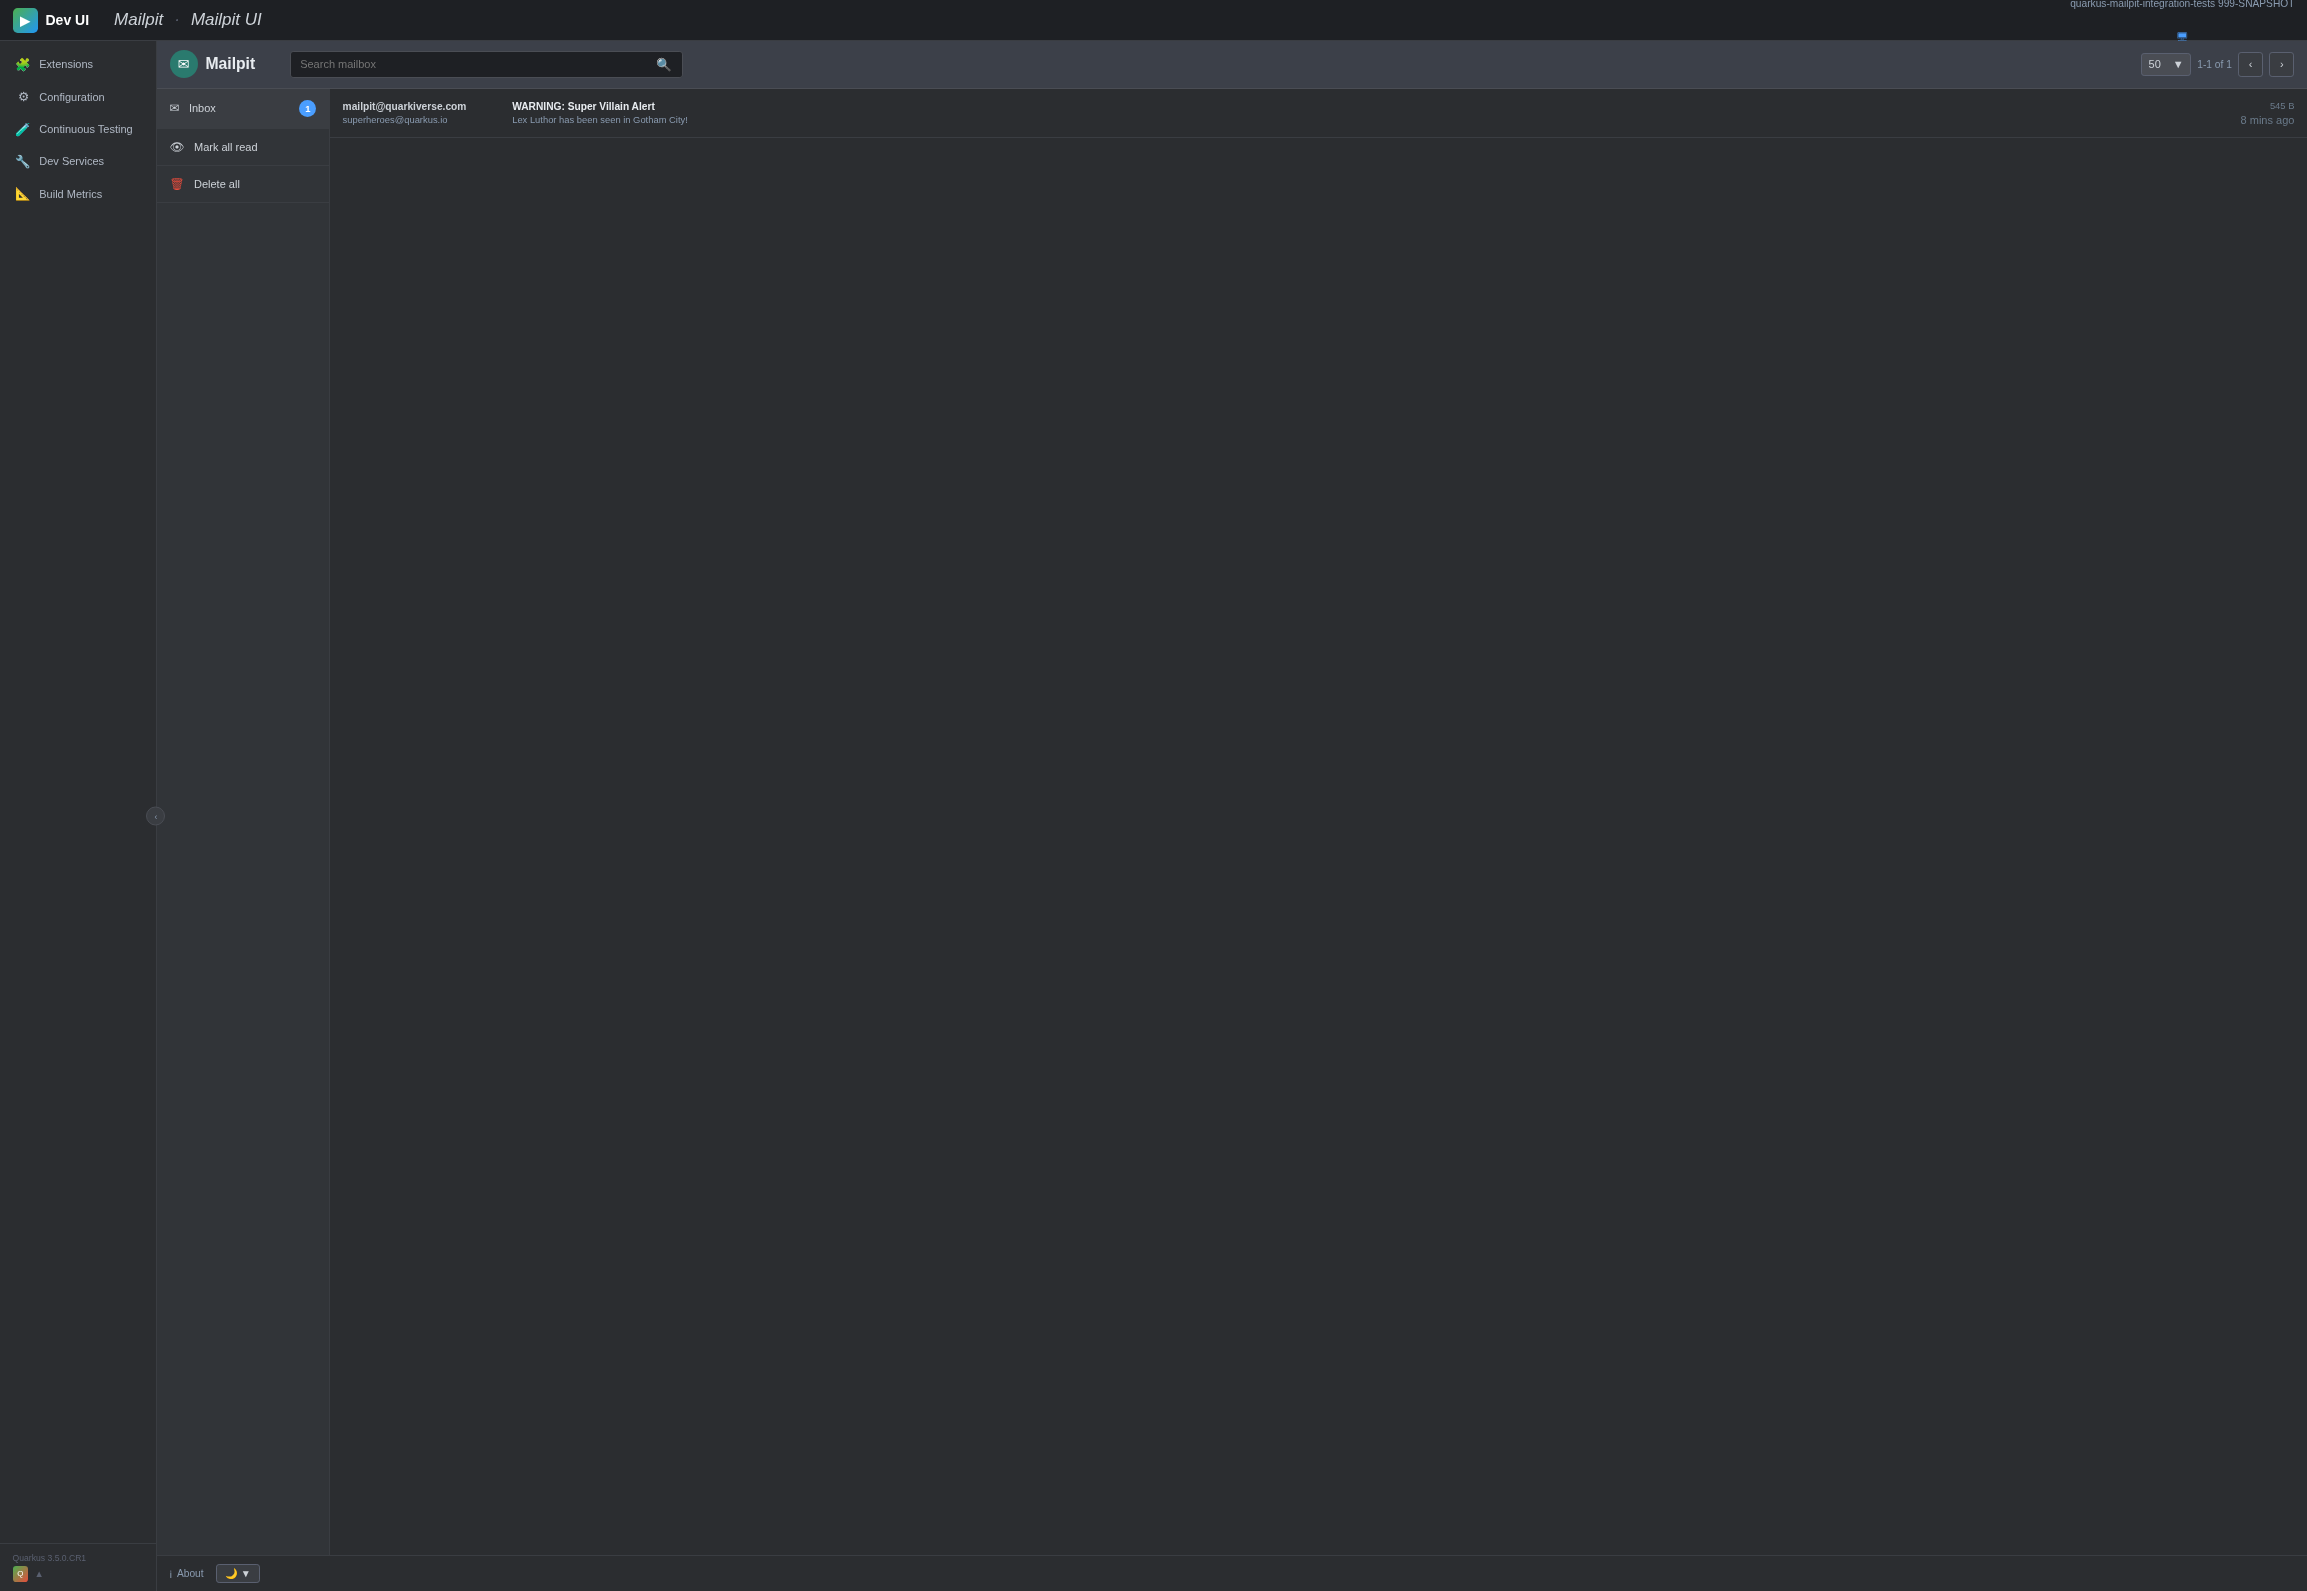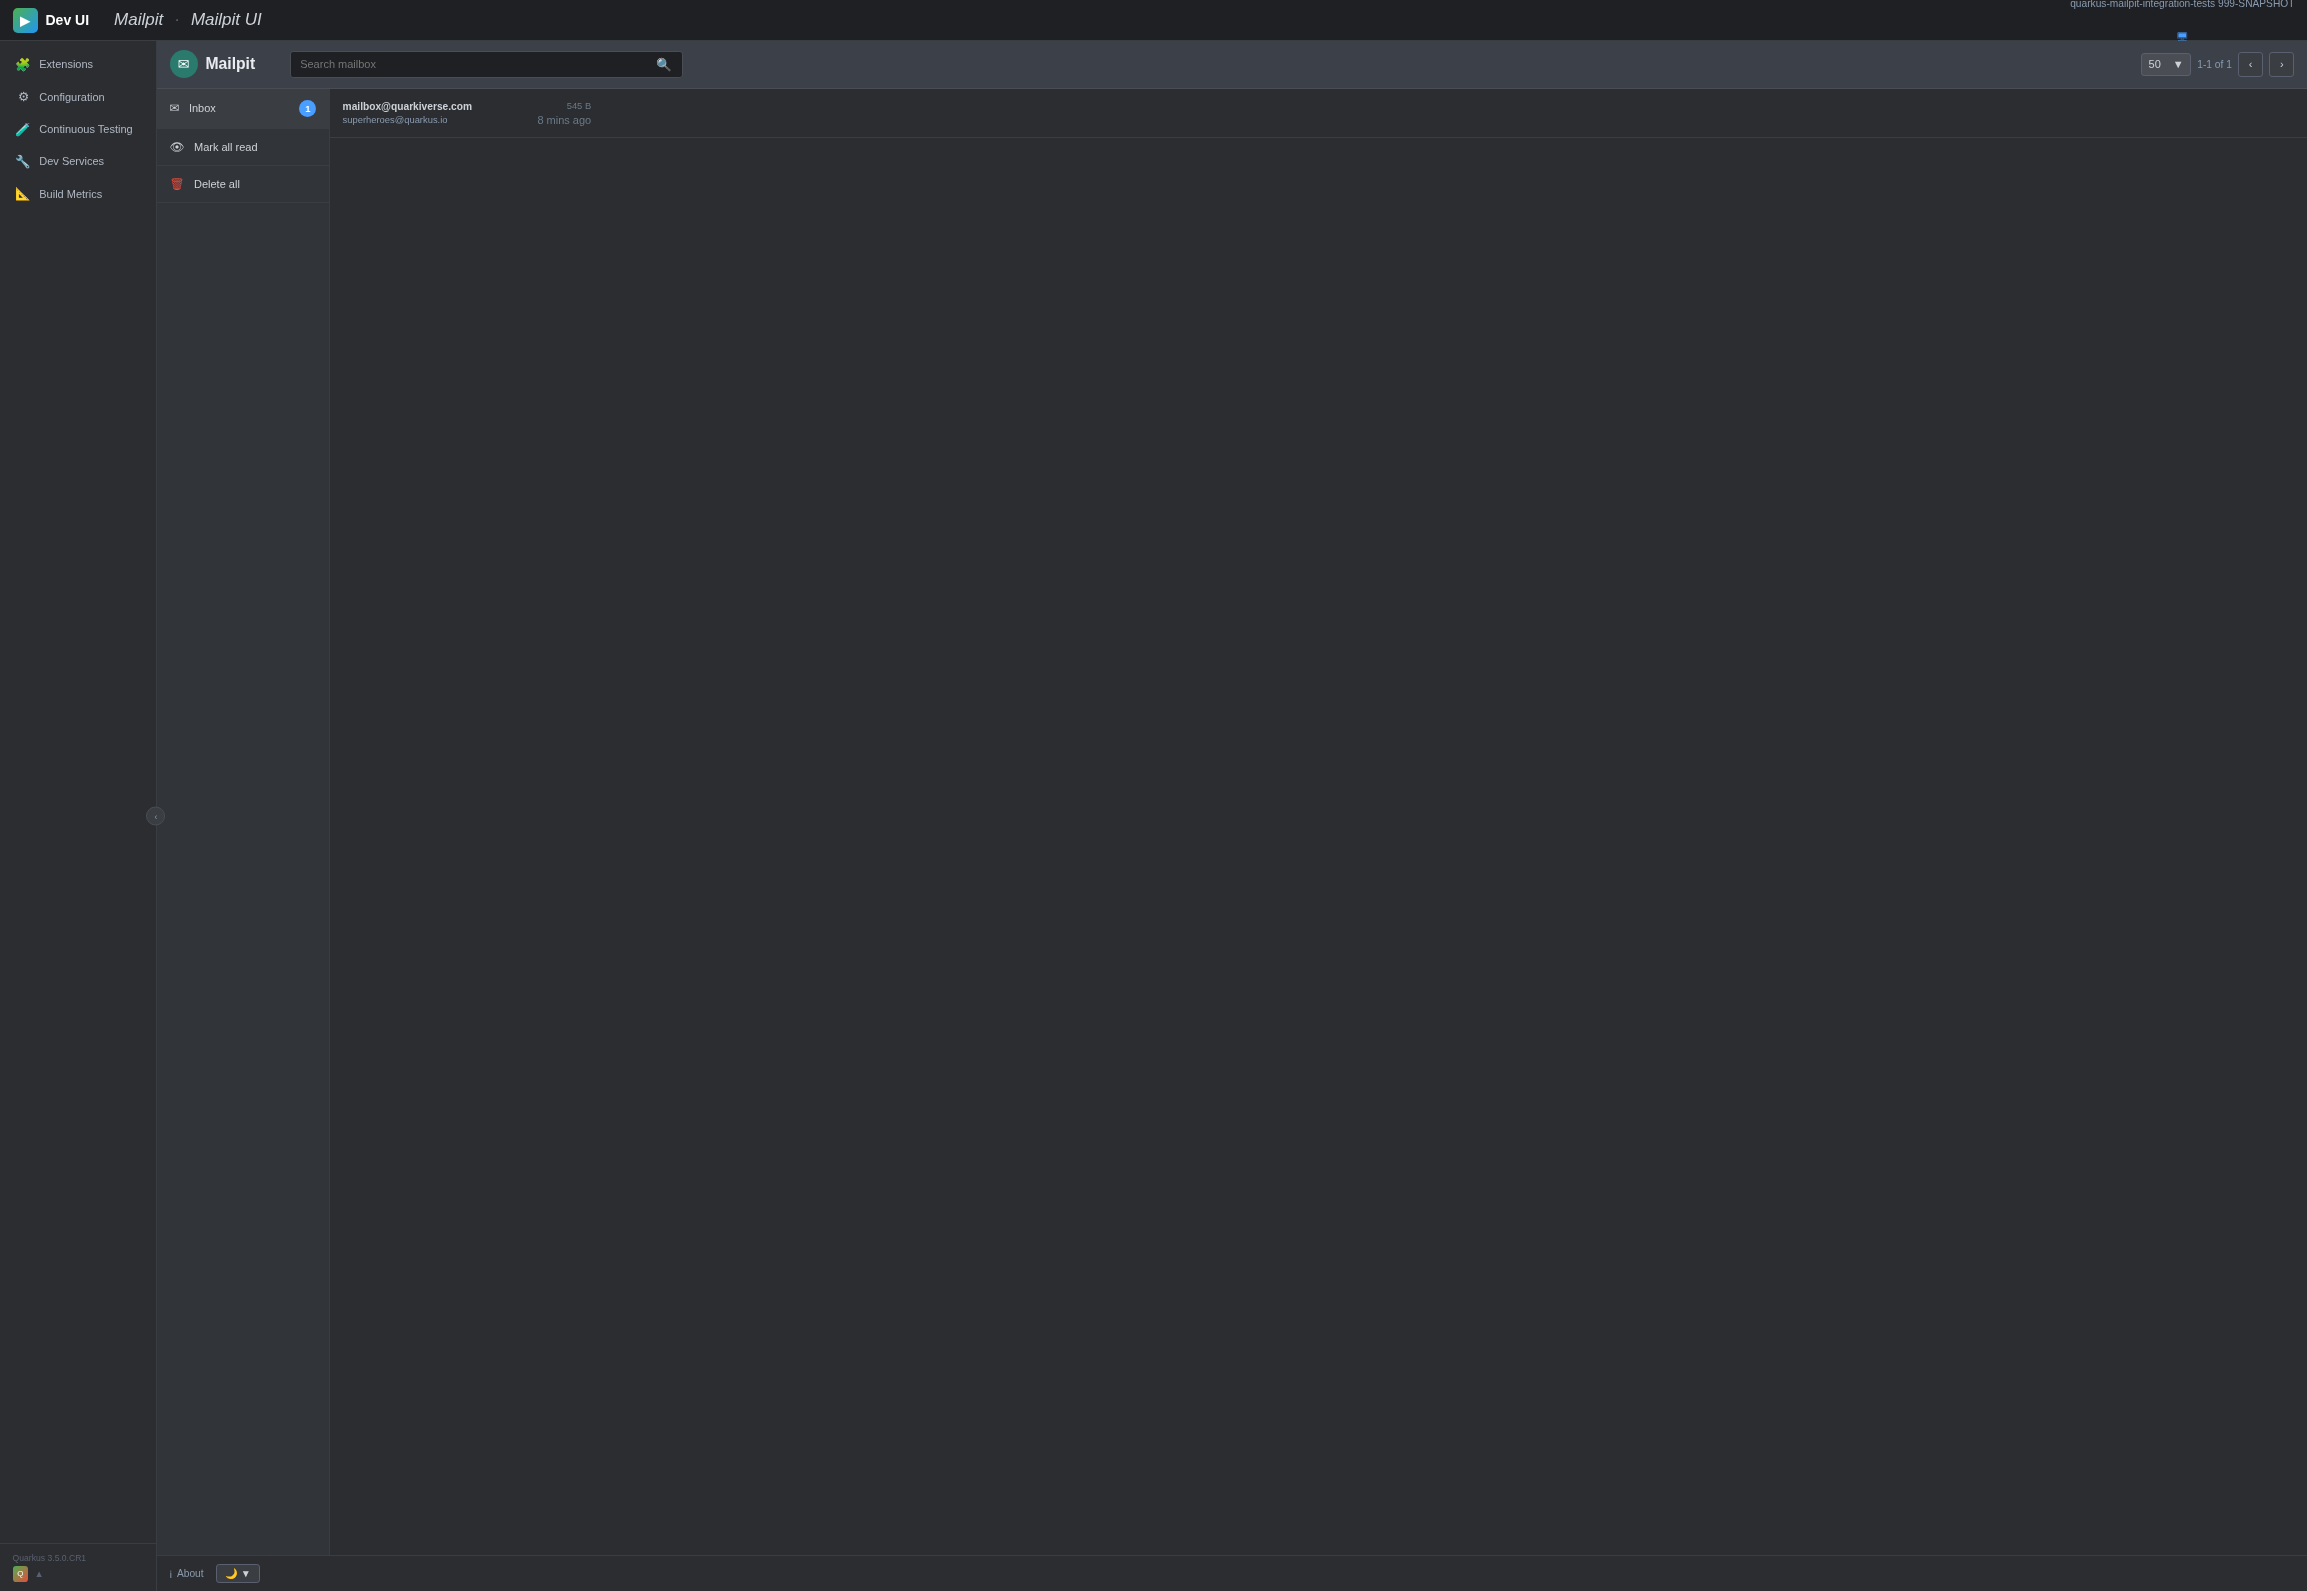--- a/index.html
+++ b/index.html
@@ -476,22 +476,26 @@
         </div>
         <div class="mail-sidebar-item">
           <span class="trash-icon">🗑</span>
           <span>Delete all</span>
         </div>
       </div>
 
       <div class="mail-list">
         <div class="mail-item">
           <div class="mail-from-block">
-            <div class="mail-from">mailbox@quarkiverse.com</div>
+            <div class="mail-from">mailpit@quarkiverse.com</div>
             <div class="mail-to">superheroes@quarkus.io</div>
+          </div>
+          <div class="mail-subject-block">
+            <div class="mail-subject">WARNING: Super Villain Alert</div>
+            <div class="mail-preview">Lex Luthor has been seen in Gotham City!</div>
           </div>
           <div class="mail-meta">
             <span class="mail-size">545 B</span>
             <span class="mail-time">8 mins ago</span>
           </div>
         </div>
       </div>
 
     </div>
 

